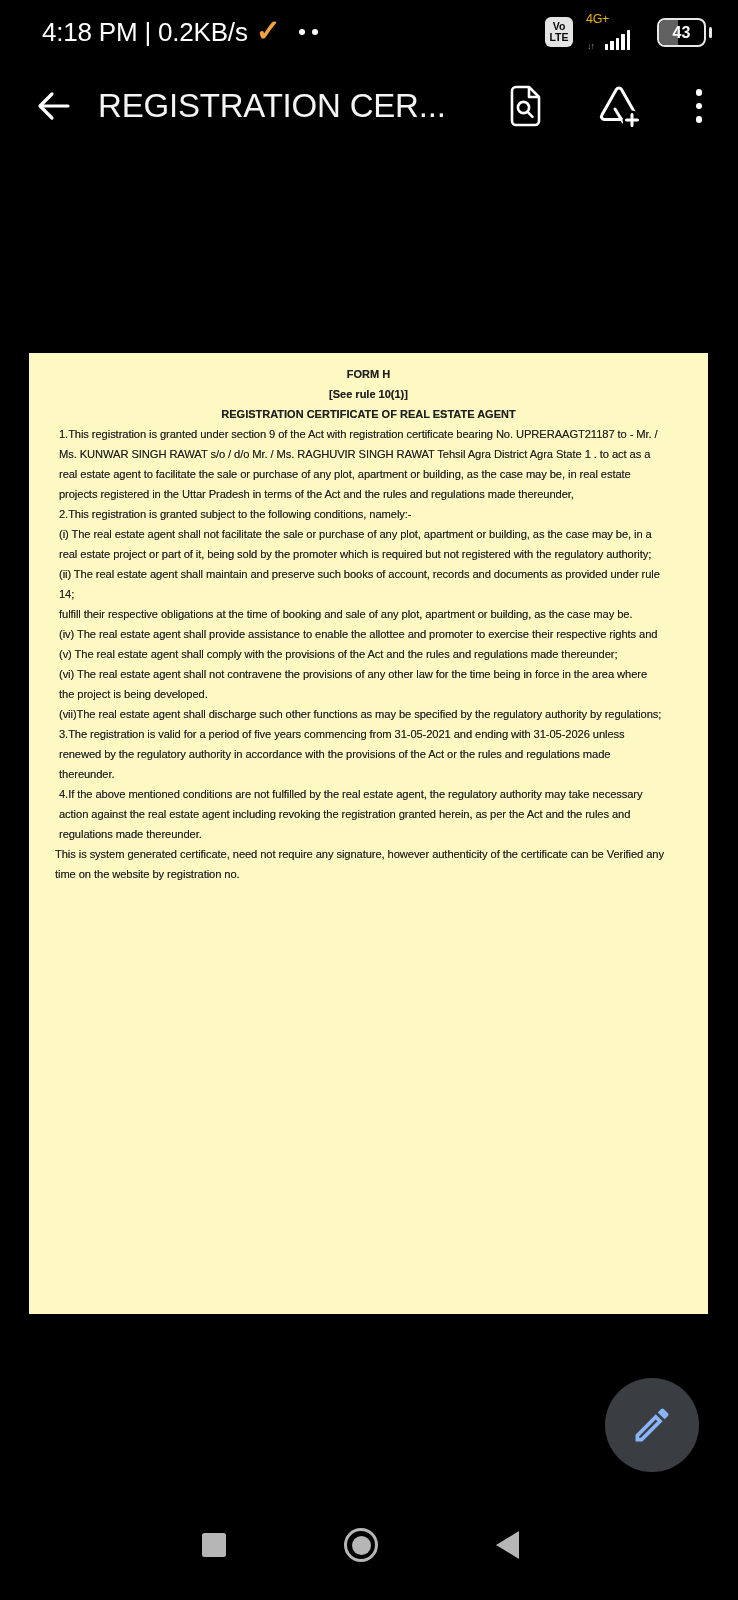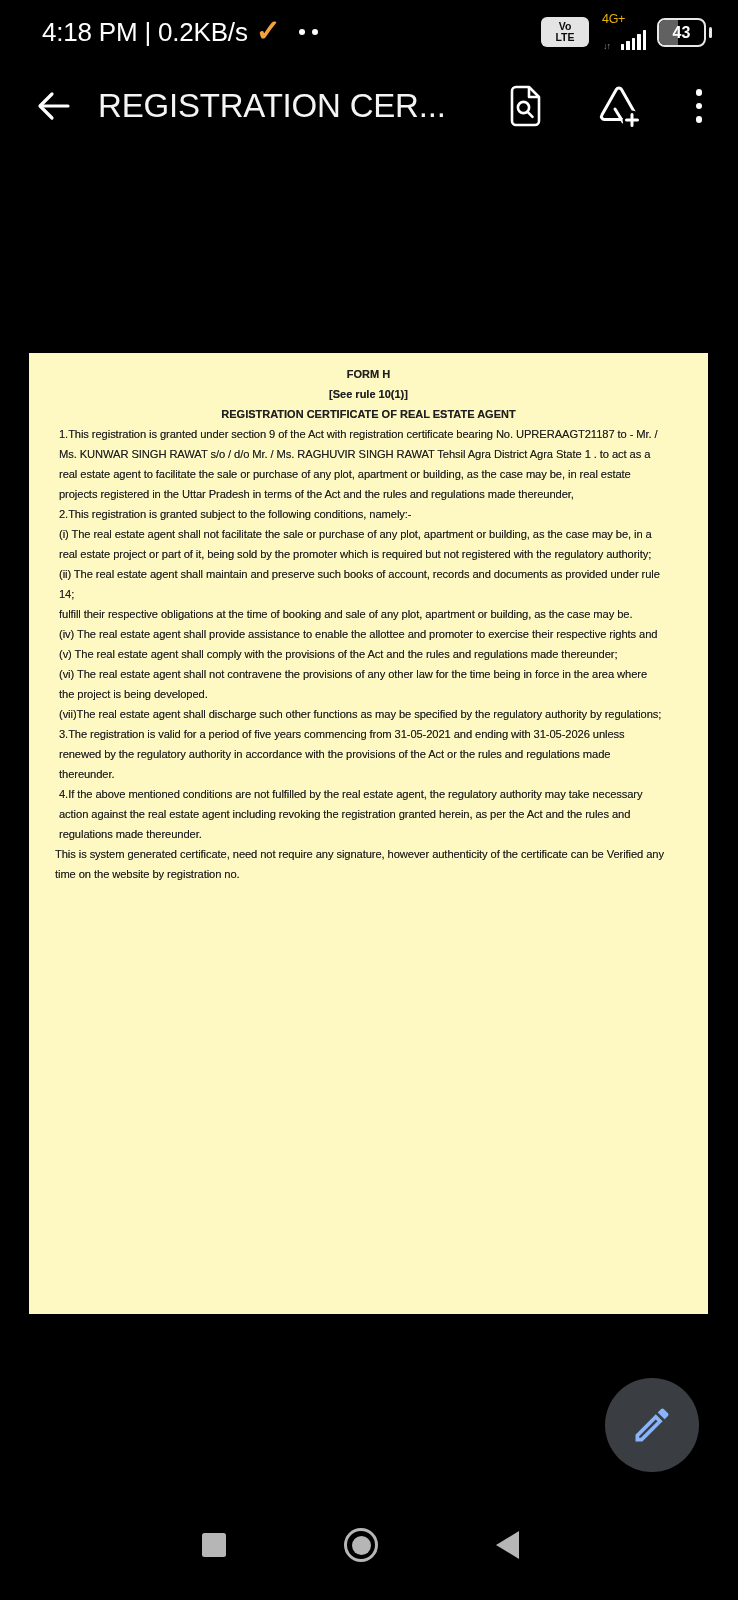--- a/index.html
+++ b/index.html
@@ -7,29 +7,29 @@
     width:738px;height:1600px;background:#000;position:relative;overflow:hidden;
     font-family:"Liberation Sans",sans-serif;
   }
   
   .status-bar{position:absolute;top:0;left:0;width:738px;height:64px;display:flex;align-items:center;}
   .sb-time{margin-left:42px;color:#fff;font-size:26px;font-weight:400;letter-spacing:-0.2px;}
   .sb-check{margin-left:8px;color:#F2A33C;font-size:30px;font-weight:700;line-height:1;transform:translateY(-1px);}
   .sb-dots{display:flex;gap:7px;margin-left:18px;}
   .sb-dots i{width:6px;height:6px;border-radius:50%;background:#fff;}
   .sb-right{position:absolute;right:26px;top:0;height:64px;display:flex;align-items:center;gap:11px;}
-  .volte{width:48px;height:30px;background:#E4E4E4;border-radius:6px;color:#0a0a0a;font-size:10.5px;
+  .volte{width:28px;height:30px;background:#E4E4E4;border-radius:6px;color:#0a0a0a;font-size:10.5px;
          font-weight:700;display:flex;flex-direction:column;align-items:center;justify-content:center;line-height:1.05;}
   .signal{position:relative;width:46px;height:38px;}
   .signal .net{position:absolute;top:-1px;left:2px;color:#eab308;font-size:12.5px;font-weight:400;letter-spacing:-0.3px;}
   .signal .updown{position:absolute;left:3px;bottom:0;color:#8f8f8f;font-size:9px;letter-spacing:-1px;}
   .signal .bars{position:absolute;right:0;bottom:1px;display:flex;align-items:flex-end;gap:2px;}
   .signal .bars i{display:block;width:3.5px;background:#fff;border-radius:0.5px;}
   .battery{display:flex;align-items:center;}
-  .bat-shell{position:relative;width:45px;height:25px;border:2.5px solid #E8E8E8;border-radius:8px;overflow:hidden;}
+  .bat-shell{position:relative;width:45px;height:25px;border:2.5px solid #E8E8E8;border-radius:8px;overflow:hidden;margin-left:16px;}
   .bat-fill{position:absolute;left:0;top:0;bottom:0;width:42%;background:#616161;}
   .bat-num{position:absolute;inset:0;color:#fff;font-size:16px;font-weight:700;text-align:center;line-height:25px;}
   .bat-tip{width:3.5px;height:11px;background:#E8E8E8;border-radius:2px;margin-left:2.5px;}
   
   .toolbar{position:absolute;top:64px;left:0;width:738px;height:84px;display:flex;align-items:center;justify-content:center;}
   .back-btn{margin-left:34px;width:38px;height:38px;display:flex;align-items:center;justify-content:center;cursor:pointer;}
   .tb-title{margin-left:26px;color:#F4F4F4;font-size:33px;font-weight:400;letter-spacing:-0.2px;white-space:nowrap;}
   .tb-icons{margin-left:auto;display:flex;align-items:center;gap:52px;padding-right:34px;}
   .tb-icon{display:flex;align-items:center;justify-content:center;cursor:pointer;}
   .overflow{display:flex;flex-direction:column;gap:7px;padding:2px;}

